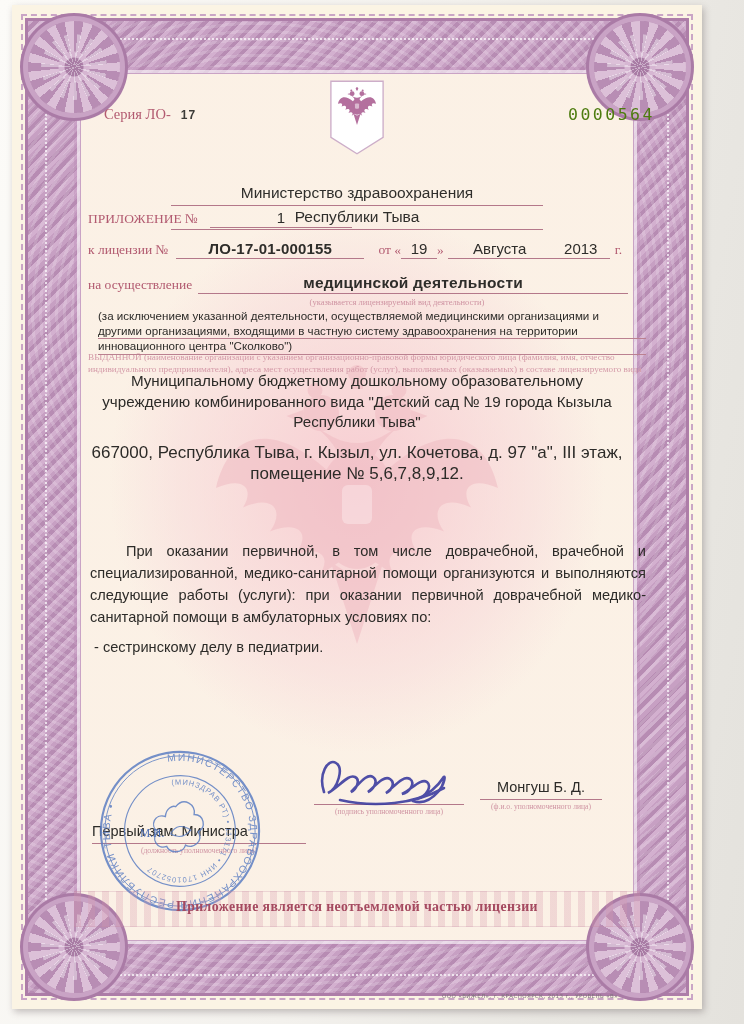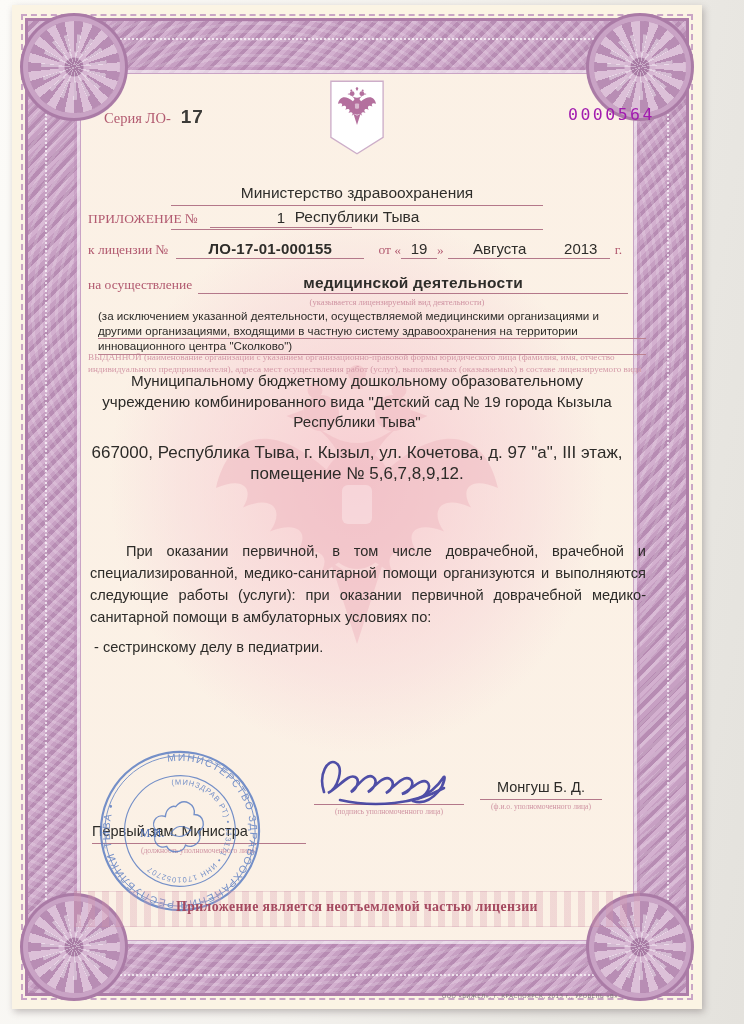--- a/index.html
+++ b/index.html
@@ -47,22 +47,22 @@
   }
   .r-tl{left:16px;top:16px;} .r-tr{right:16px;top:16px;}
   .r-bl{left:16px;bottom:16px;} .r-br{right:16px;bottom:16px;}
 
   .abs{position:absolute;}
   .serif{font-family:"Liberation Serif",serif;}
   .accent{color:#b25a70;}
   .caption{font-family:"Liberation Serif",serif;color:#cf93a2;font-size:8.5px;text-align:center;}
 
   .seria{left:92px;top:101px;font-size:14.5px;}
-  .seria .num{font-family:"Liberation Sans",sans-serif;color:#3c3b38;font-weight:bold;font-size:19px;margin-left:10px;letter-spacing:1px;}
-  .serialno{right:47px;top:100px;font-family:"DejaVu Sans Mono",monospace;font-size:16.5px;color:#a21caf;letter-spacing:2.5px;}
+  .seria .num{font-family:"Liberation Sans",sans-serif;color:#3c3b38;font-weight:bold;font-size:12px;margin-left:10px;letter-spacing:1px;}
+  .serialno{right:47px;top:100px;font-family:"DejaVu Sans Mono",monospace;font-size:16.5px;color:#4d7c0f;letter-spacing:2.5px;}
 
   .arms{left:316px;top:74px;}
   .watermark{left:195px;top:345px;opacity:.5;}
 
   .ministry{left:0;right:0;top:134px;text-align:center;font-size:15.5px;color:#2f2e2b;margin-top:45px;}
   .ministry .mline{width:372px;margin:0 auto;border-bottom:1px solid #b4788a;padding-bottom:3px;}
   .ministry .mline+.mline{margin-top:2px;}
 
   .formrow{display:flex;align-items:flex-end;font-size:13.5px;}
   .flabel{white-space:nowrap;padding-bottom:1px;}

